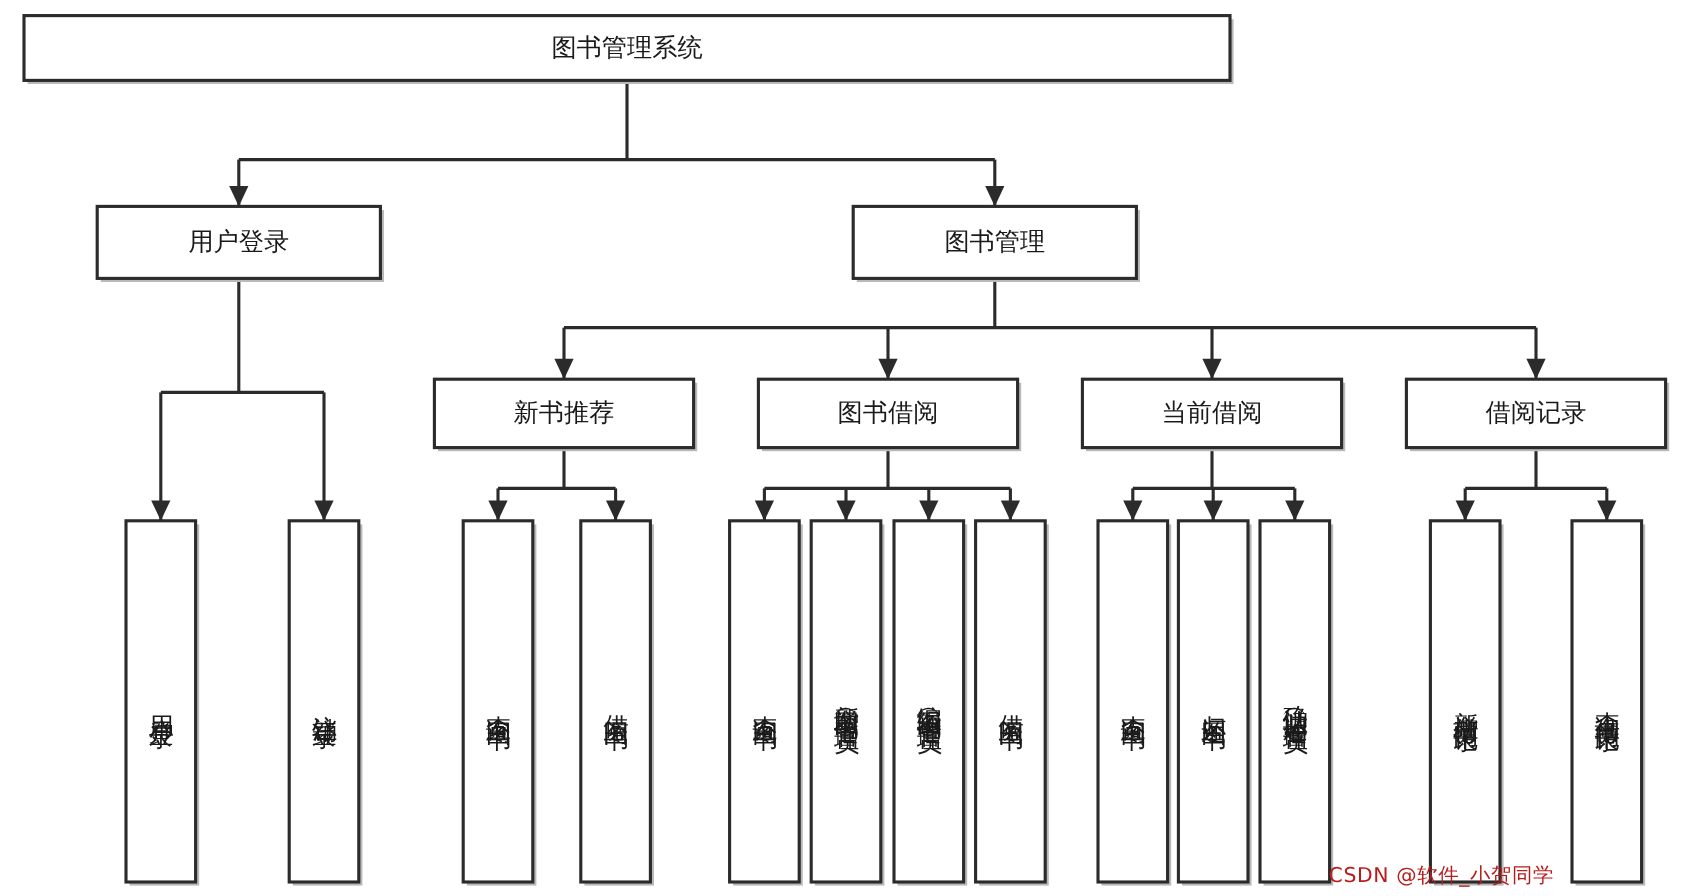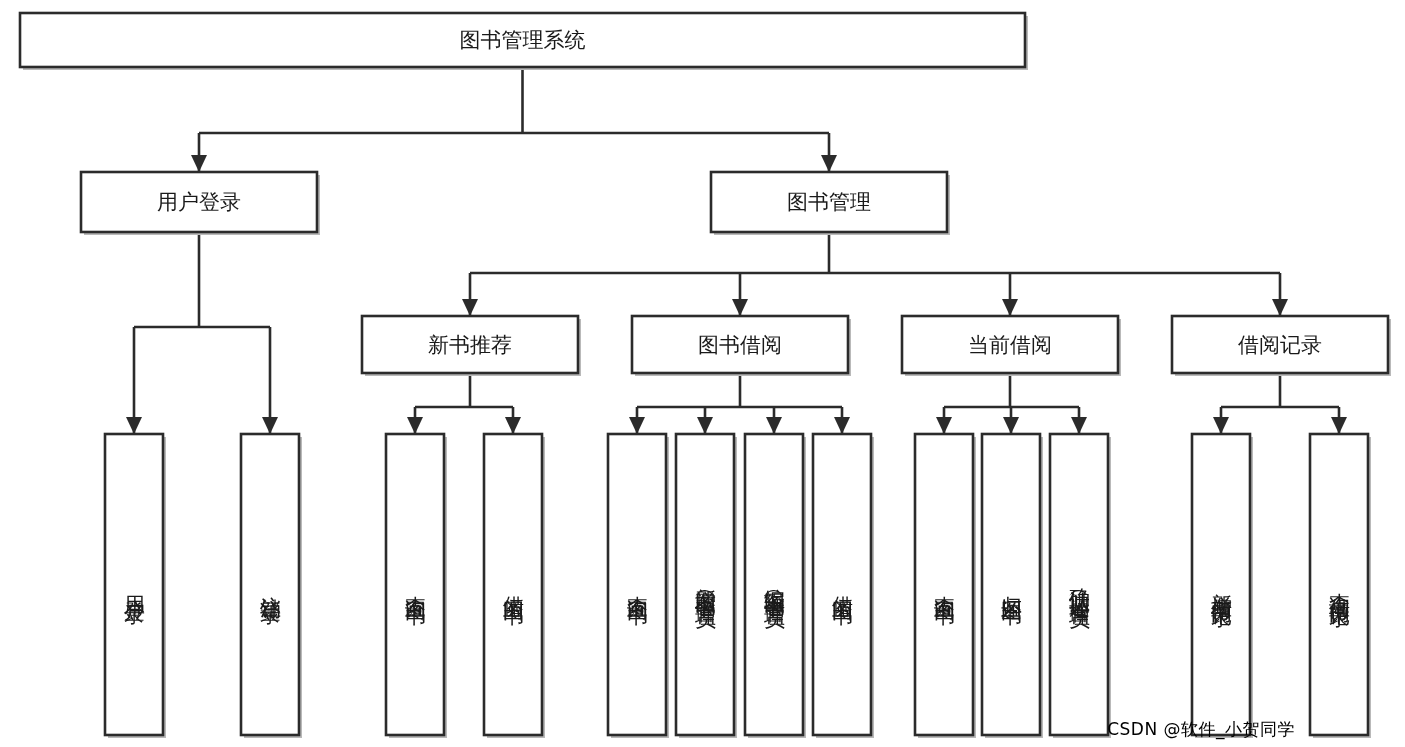--- a/index.html
+++ b/index.html
@@ -65,21 +65,21 @@
     justify-content: center;
     white-space: nowrap;
     pointer-events: none;
   }
   .watermark {
     position: absolute;
     right: 8px;
     bottom: 6px;
     font-family: "DejaVu Sans", "Liberation Sans", sans-serif;
     font-size: 17px;
-    color: #000000;
+    color: #b91c1c;
     letter-spacing: 0.5px;
     white-space: nowrap;
   }
 </style>
 </head>
 <body>
 
 <div id="diagram-root">
 
   <svg class="diagram-canvas" id="canvas" viewBox="0 0 1405 747" xmlns="http://www.w3.org/2000/svg">

